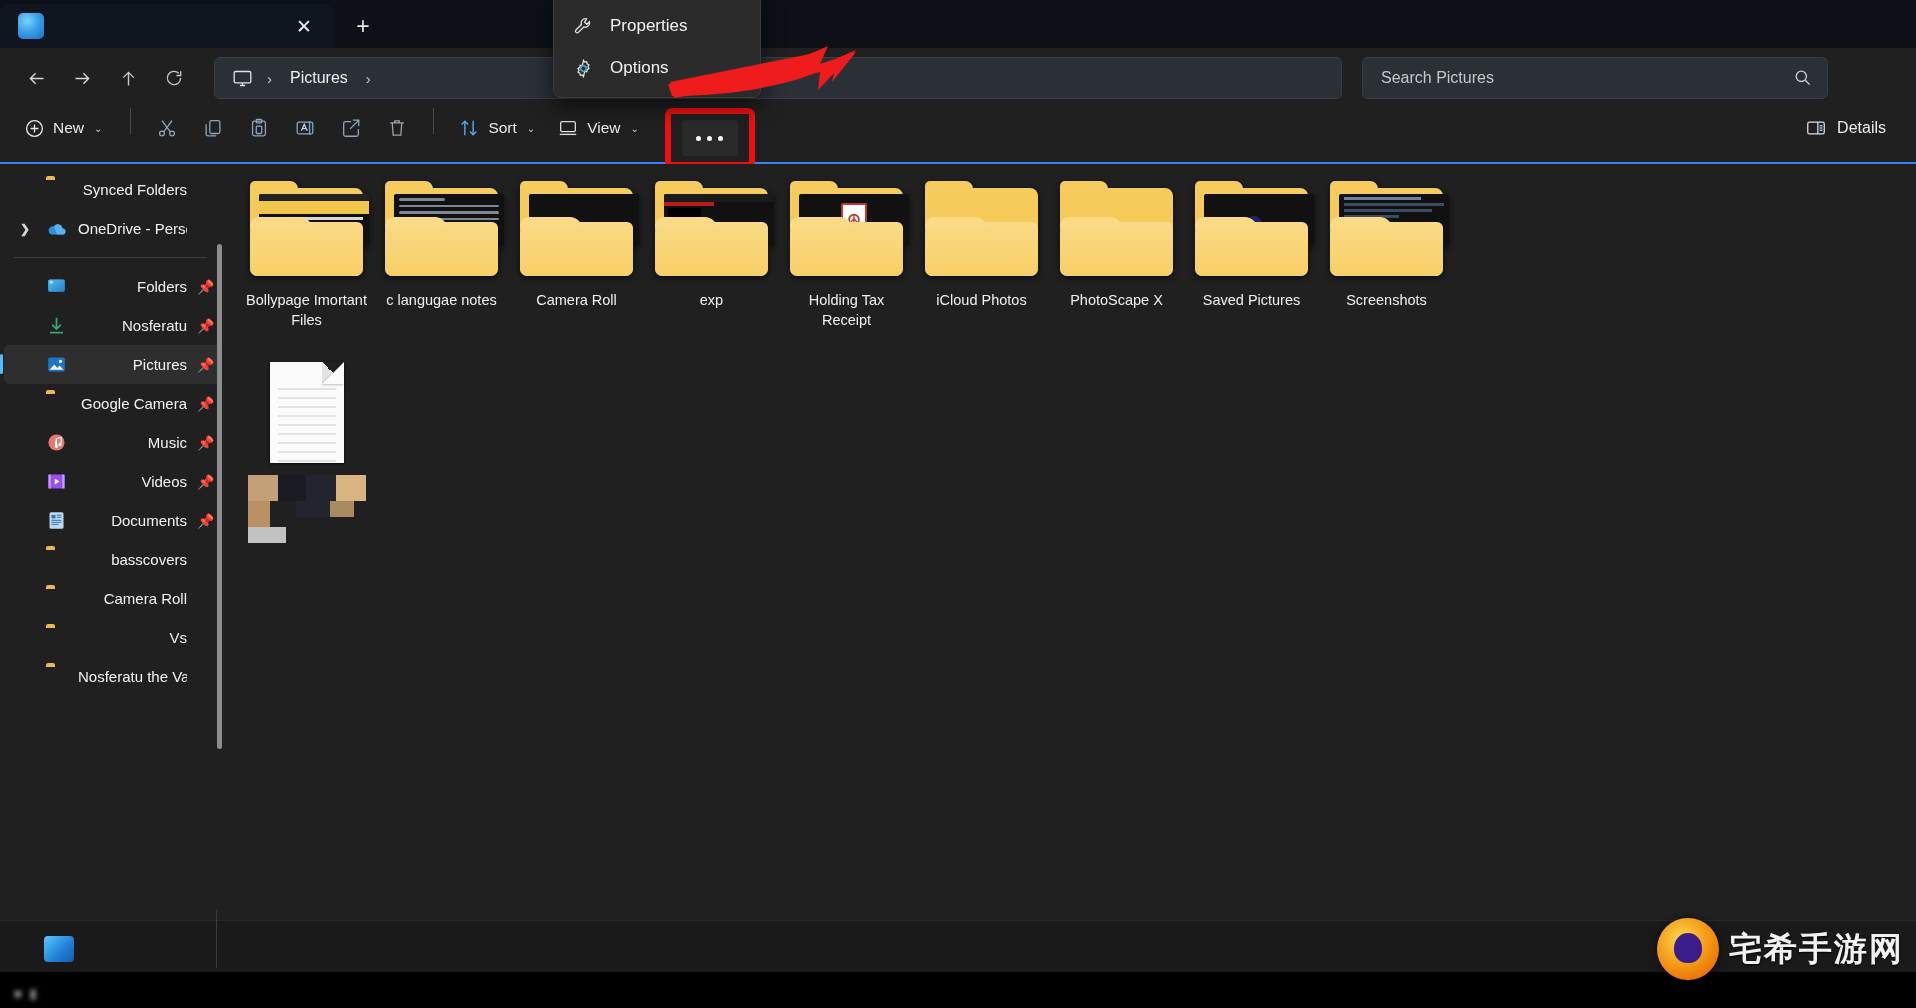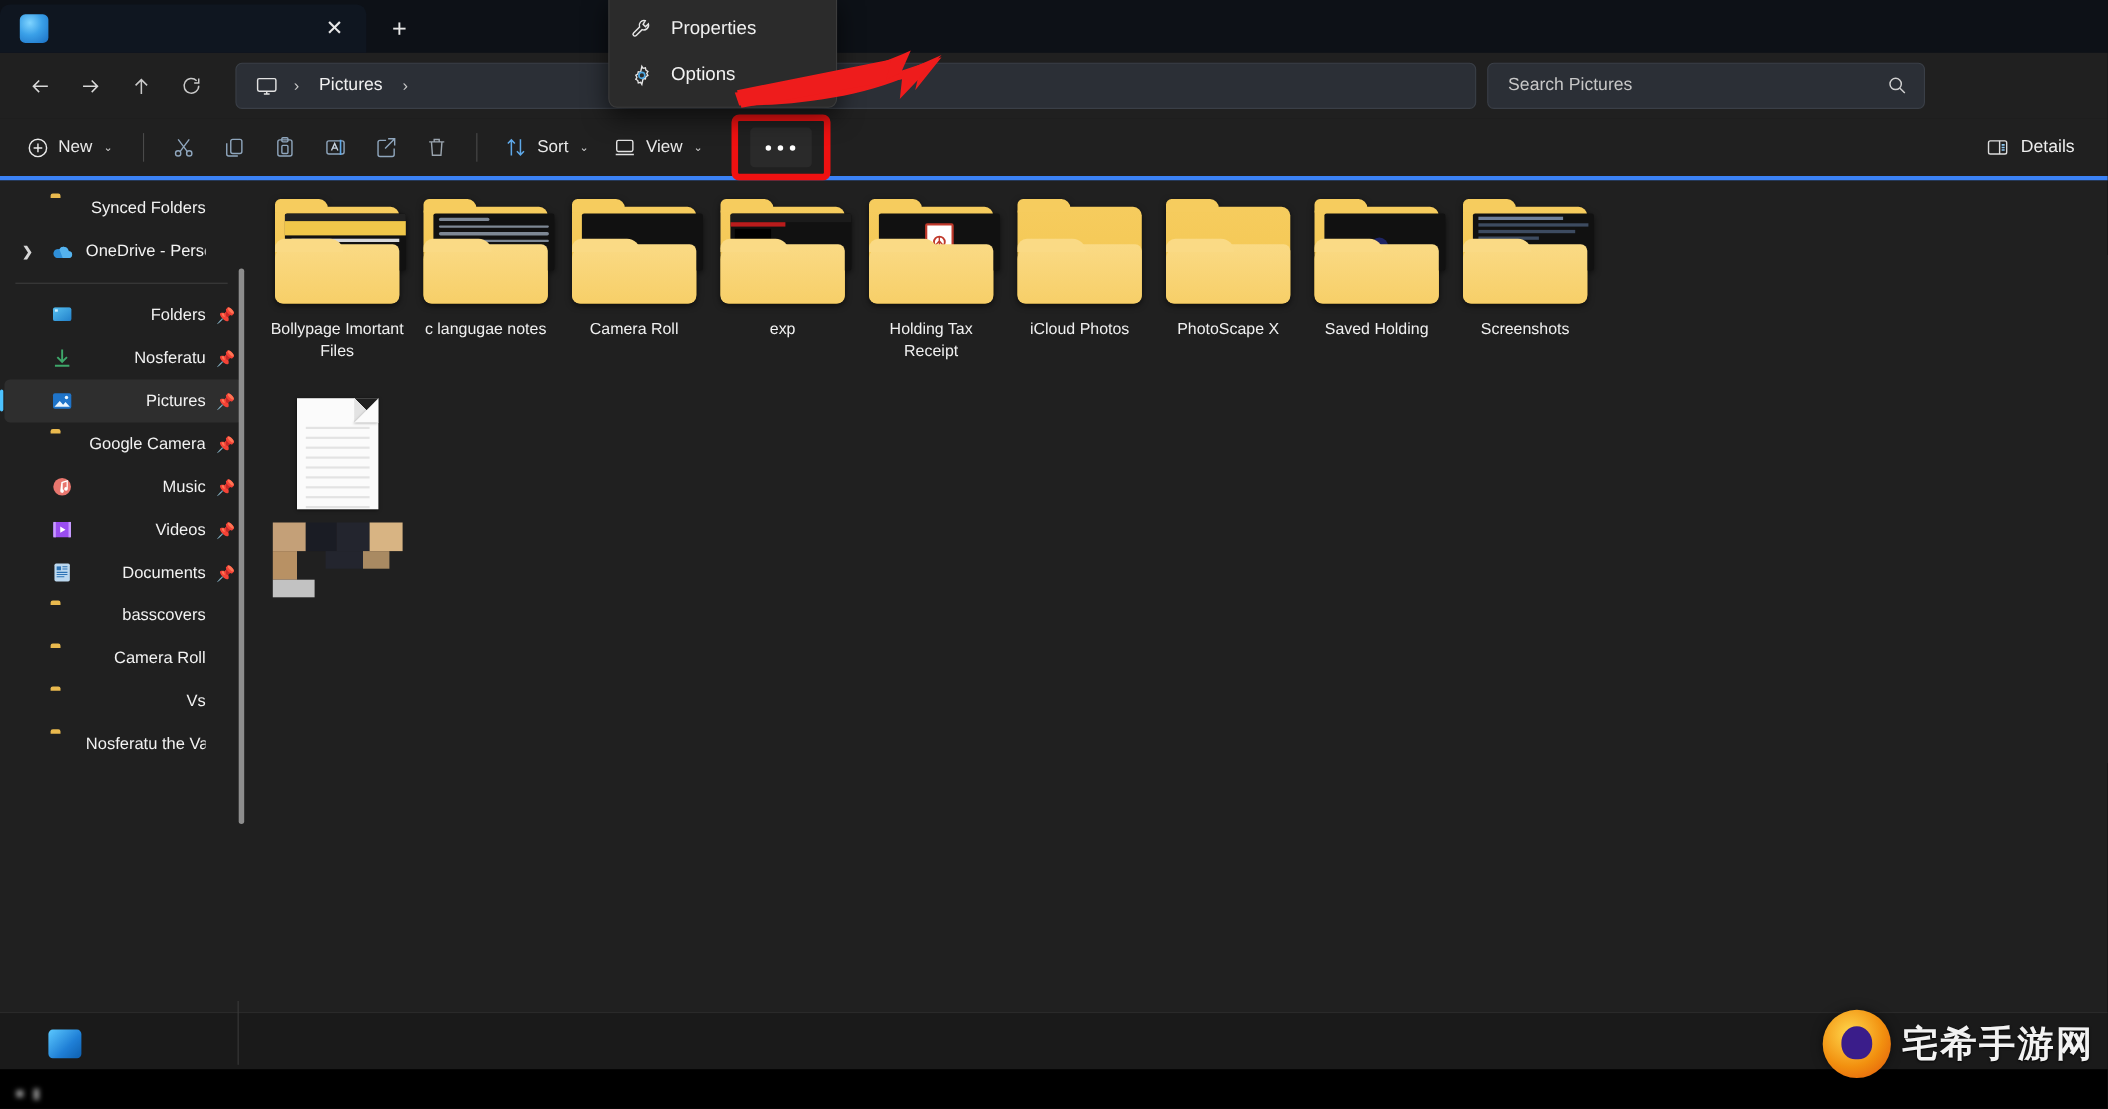--- a/index.html
+++ b/index.html
@@ -72,40 +72,40 @@
     border: 1px solid #3a3f47;
     border-radius: 6px;
     display: flex; align-items: center;
     padding: 0 14px; gap: 4px;
     max-width: 1128px;
   }
   .bc-pc { width: 26px; height: 26px; display:flex; align-items:center; justify-content:center; color:#e2e2e2; }
   .bc-sep { color: #c9c9c9; font-size: 15px; padding: 0 8px; user-select:none; }
   .bc-item { color: #f0f0f0; font-size: 16px; padding: 3px 6px; border-radius: 4px; cursor: pointer; }
   .searchbox {
-    width: 398px; height: 42px; margin-left: 8px;
+    width: 466px; height: 42px; margin-left: 18px;
     background: #2b2f36; border: 1px solid #3a3f47;
     border-radius: 6px;
     display: flex; align-items: center;
     padding: 0 14px 0 18px;
   }
   .searchbox input {
     flex: 1; background: transparent; border: none; outline: none;
     color: #e6e6e6; font-size: 16px; font-family: inherit;
   }
   .searchbox input::placeholder { color: #c7c7c7; }
   .search-ico { color: #cfcfcf; width: 20px; height: 20px; }
 
   
   .cmdbar {
     height: 56px; flex: 0 0 56px;
     background: #202020;
-    display: flex; align-items: center;
+    display: flex; align-items: flex-start;
     padding: 0 14px; gap: 2px;
-    border-bottom: 4px solid #3b82f6;
+    border-bottom: 2px solid #3b82f6;
   }
   .cbtn {
     height: 40px; min-width: 44px;
     display: flex; align-items: center; justify-content: center;
     gap: 8px; padding: 0 10px; border-radius: 5px;
     color: #e9e9e9; font-size: 15.5px; cursor: pointer;
   }
   .cbtn .chev { font-size: 10px; color: #cfcfcf; margin-left: 2px; }
   .cbtn.newbtn { padding: 0 14px 0 10px; }
   .cb-sep { width: 1px; height: 26px; background: #4a4a4a; margin: 0 12px; }
@@ -706,21 +706,21 @@
 
         <div class="tile">
           <div class="folder">
             <div class="back"></div>
               <div class="tab-notch"></div>
             <div class="thumb th-night">
                 <span class="dot"></span>
               </div>
             <div class="front"></div>
           </div>
-          <div class="tile-label">Saved Holding</div>
+          <div class="tile-label">Saved Pictures</div>
         </div>
 
         <div class="tile">
           <div class="folder">
             <div class="back"></div>
               <div class="tab-notch"></div>
             <div class="thumb th-screen">
               <div class="ln hl"></div>
                 <div class="ln"></div>
                 <div class="ln" style="width:80%"></div>

